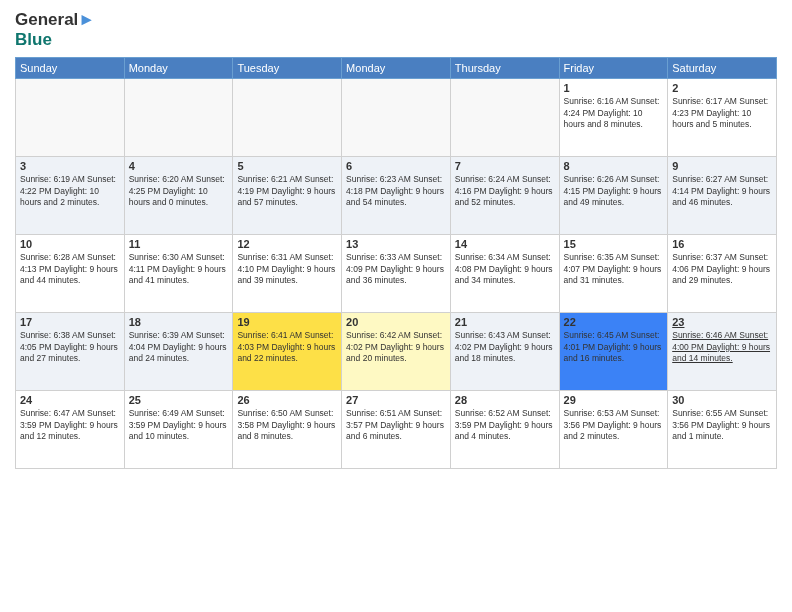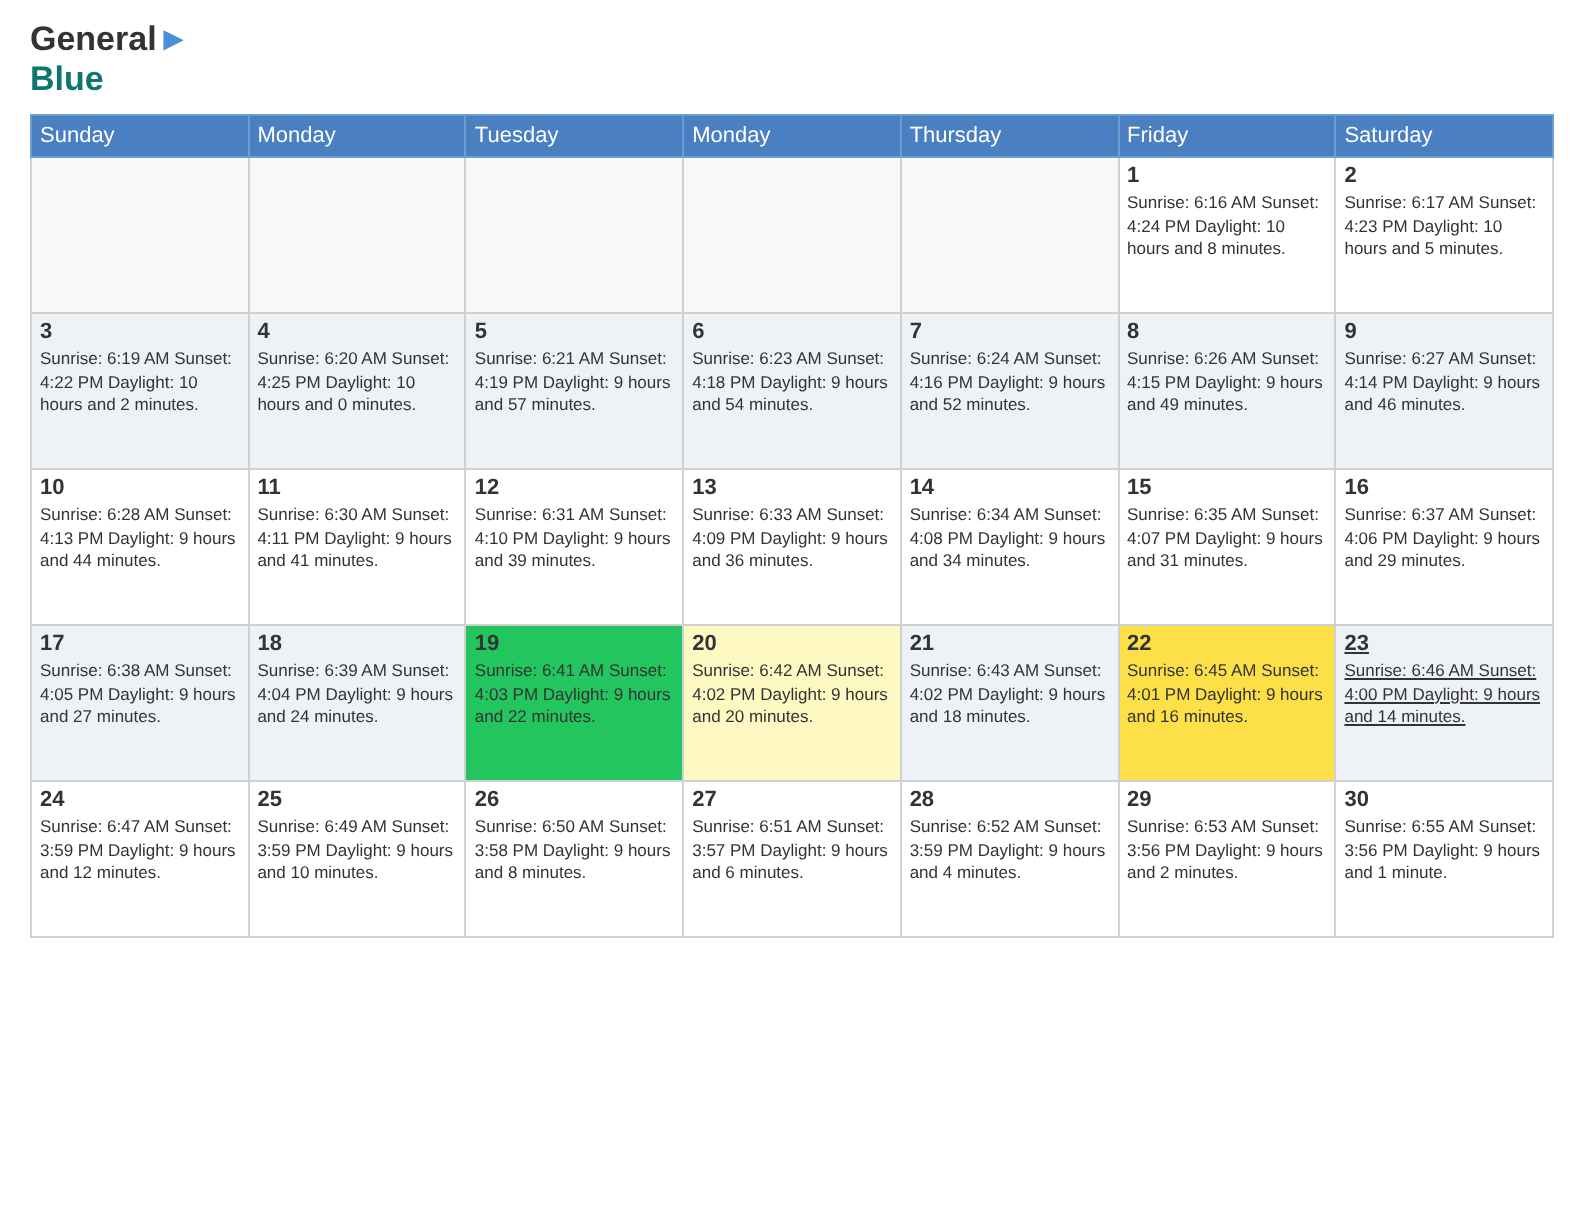--- a/index.html
+++ b/index.html
@@ -226,39 +226,39 @@
             <div class="cell-info">Sunrise: 6:38 AM
 Sunset: 4:05 PM
 Daylight: 9 hours and 27 minutes.</div>
           </td>
           <td style="background: rgb(238, 242, 247);">
             <span class="day-number">18</span>
             <div class="cell-info">Sunrise: 6:39 AM
 Sunset: 4:04 PM
 Daylight: 9 hours and 24 minutes.</div>
           </td>
-          <td style="background: #22c55e;">
+          <td style="background: #fde047;">
             <span class="day-number">19</span>
             <div class="cell-info">Sunrise: 6:41 AM
 Sunset: 4:03 PM
 Daylight: 9 hours and 22 minutes.</div>
           </td>
           <td style="background: #fef9c3;">
             <span class="day-number">20</span>
             <div class="cell-info">Sunrise: 6:42 AM
 Sunset: 4:02 PM
 Daylight: 9 hours and 20 minutes.</div>
           </td>
           <td style="background: rgb(238, 242, 247);">
             <span class="day-number">21</span>
             <div class="cell-info">Sunrise: 6:43 AM
 Sunset: 4:02 PM
 Daylight: 9 hours and 18 minutes.</div>
           </td>
-          <td style="background: #fde047;">
+          <td style="background: #3b82f6;">
             <span class="day-number">22</span>
             <div class="cell-info">Sunrise: 6:45 AM
 Sunset: 4:01 PM
 Daylight: 9 hours and 16 minutes.</div>
           </td>
           <td style="background: rgb(238, 242, 247); text-decoration: underline;">
             <span class="day-number">23</span>
             <div class="cell-info">Sunrise: 6:46 AM
 Sunset: 4:00 PM
 Daylight: 9 hours and 14 minutes.</div>

